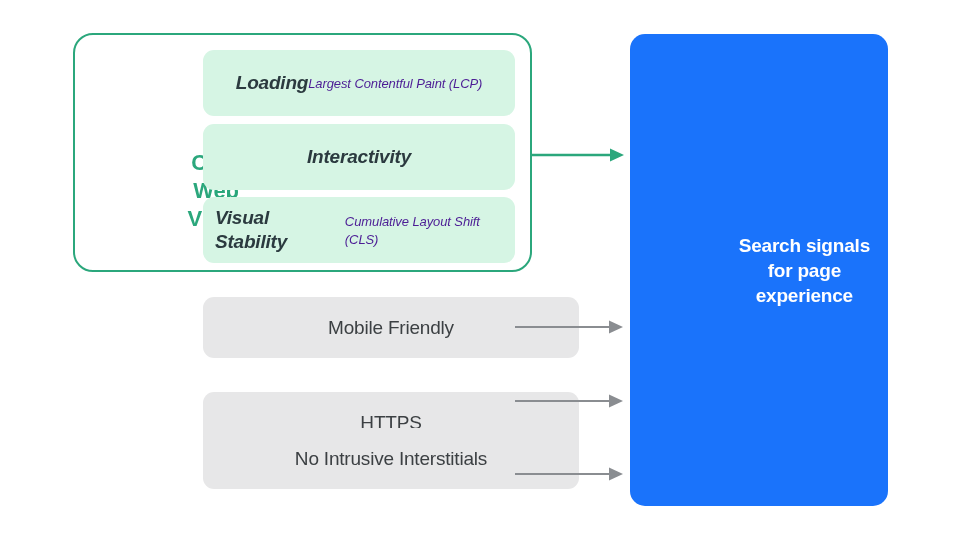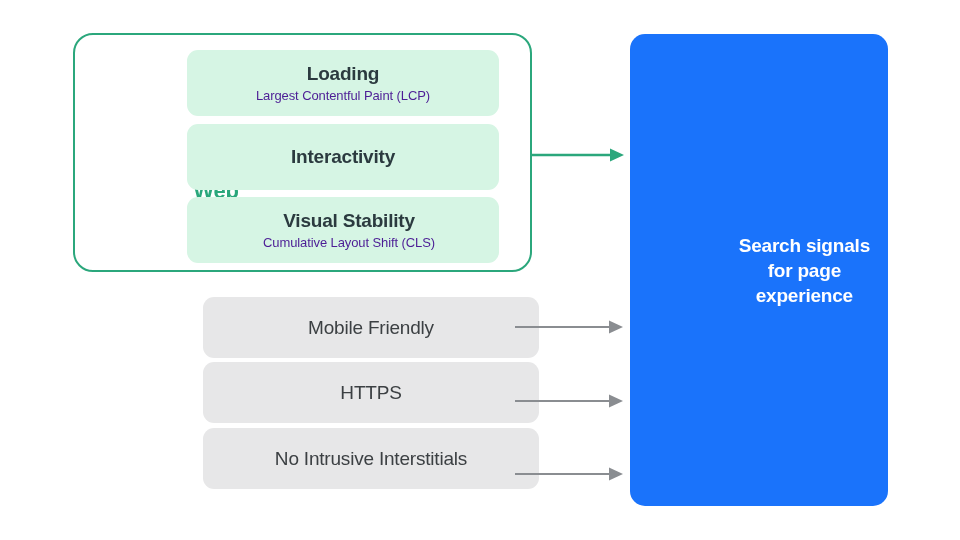--- a/index.html
+++ b/index.html
@@ -40,30 +40,31 @@
     color: #2BA77C;
     font-size: 22px;
     font-weight: bold;
     line-height: 28px;
     letter-spacing: -0.2px;
   }
 
   
   .metric-card {
     position: absolute;
-    left: 187px;
+    left: 203px;
     width: 312px;
     height: 66px;
     background: #D6F5E4;
     border-radius: 11px;
     box-sizing: border-box;
     display: flex;
-    flex-direction: column;
+    flex-direction: row;
     align-items: center;
     justify-content: center;
+    font-style: italic;
   }
   .metric-title {
     color: #2B3A3F;
     font-size: 19px;
     font-weight: bold;
     line-height: 24px;
     letter-spacing: -0.2px;
   }
   .metric-sub {
     color: #4c1d95;
@@ -71,21 +72,21 @@
     font-weight: normal;
     line-height: 18px;
     margin-top: 1px;
     letter-spacing: -0.1px;
   }
 
   
   .signal-card {
     position: absolute;
     left: 203px;
-    width: 336px;
+    width: 376px;
     height: 61px;
     background: #E7E7E8;
     border-radius: 11px;
     display: flex;
     align-items: center;
     justify-content: center;
   }
   .signal-label {
     color: #3C4043;
     font-size: 19px;
@@ -154,21 +155,21 @@
   </svg>
 
   <div class="signal-card" style="top:297px;">
     <div class="signal-label">Mobile Friendly</div>
   </div>
   <svg class="arrow" style="left:514px; top:316px;" width="110" height="22" viewBox="0 0 110 22">
     <line x1="1" y1="11" x2="96" y2="11" stroke="#8A8D91" stroke-width="1.8"></line>
     <polygon points="95,4.5 109,11 95,17.5" fill="#8A8D91"></polygon>
   </svg>
 
-  <div class="signal-card" style="top:362px;">
+  <div class="signal-card" style="top:392px;">
     <div class="signal-label">HTTPS</div>
   </div>
   <svg class="arrow" style="left:514px; top:390px;" width="110" height="22" viewBox="0 0 110 22">
     <line x1="1" y1="11" x2="96" y2="11" stroke="#8A8D91" stroke-width="1.8"></line>
     <polygon points="95,4.5 109,11 95,17.5" fill="#8A8D91"></polygon>
   </svg>
 
   <div class="signal-card" style="top:428px;">
     <div class="signal-label">No Intrusive Interstitials</div>
   </div>

